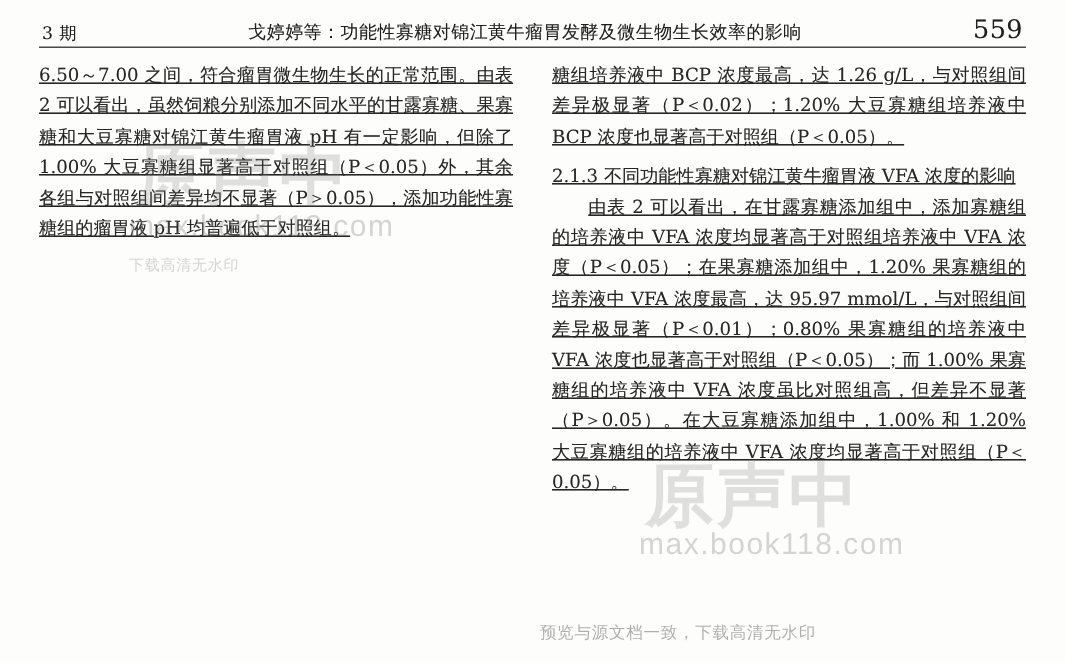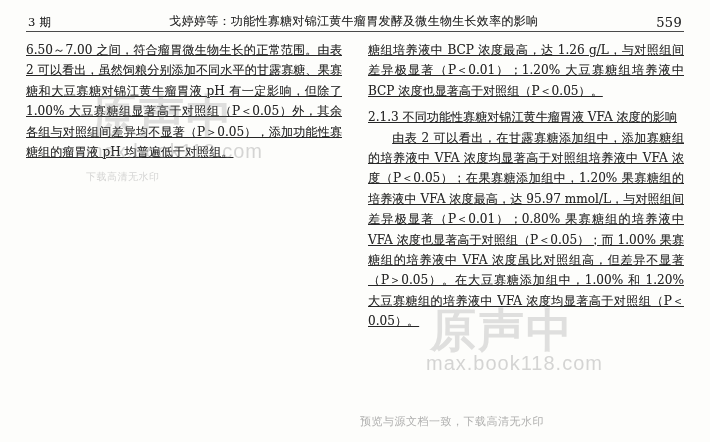--- a/index.html
+++ b/index.html
@@ -42,21 +42,21 @@
   }
   .header .title {
     flex: 1;
     text-align: center;
     font-size: 12px;
     white-space: nowrap;
     overflow: hidden;
   }
   .header .pageno {
     white-space: nowrap;
-    font-size: 13px;
+    font-size: 17px;
   }
   .rule {
     position: absolute;
     top: 31px;
     left: 26px;
     right: 26px;
     border-top: 1px solid #4a4a4a;
     height: 0;
   }
   
@@ -163,21 +163,21 @@
   </div>
   <div class="rule"></div>
 
   <div class="columns">
 
     <div class="col">
       <p>6.50～7.00 之间，符合瘤胃微生物生长的正常范围。由表 2 可以看出，虽然饲粮分别添加不同水平的甘露寡糖、果寡糖和大豆寡糖对锦江黄牛瘤胃液 pH 有一定影响，但除了 1.00% 大豆寡糖组显著高于对照组（P＜0.05）外，其余各组与对照组间差异均不显著（P＞0.05），添加功能性寡糖组的瘤胃液 pH 均普遍低于对照组。</p>
     </div>
 
     <div class="col">
-      <p>糖组培养液中 BCP 浓度最高，达 1.26 g/L，与对照组间差异极显著（P＜0.01）；1.20% 大豆寡糖组培养液中 BCP 浓度也显著高于对照组（P＜0.05）。</p>
+      <p>糖组培养液中 BCP 浓度最高，达 1.26 g/L，与对照组间差异极显著（P＜0.02）；1.20% 大豆寡糖组培养液中 BCP 浓度也显著高于对照组（P＜0.05）。</p>
       <p class="head">2.1.3   不同功能性寡糖对锦江黄牛瘤胃液 VFA 浓度的影响</p>
       <p class="ind">由表 2 可以看出，在甘露寡糖添加组中，添加寡糖组的培养液中 VFA 浓度均显著高于对照组培养液中 VFA 浓度（P＜0.05）；在果寡糖添加组中，1.20% 果寡糖组的培养液中 VFA 浓度最高，达 95.97 mmol/L，与对照组间差异极显著（P＜0.01）；0.80% 果寡糖组的培养液中 VFA 浓度也显著高于对照组（P＜0.05）；而 1.00% 果寡糖组的培养液中 VFA 浓度虽比对照组高，但差异不显著（P＞0.05）。在大豆寡糖添加组中，1.00% 和 1.20% 大豆寡糖组的培养液中 VFA 浓度均显著高于对照组（P＜0.05）。</p>
     </div>
 
   </div>
 
   <div class="wm wm-big1">原声中</div>
   <div class="wm wm-sub1">max.book118.com</div>
   <div class="wm wm-note1">下载高清无水印</div>
 

